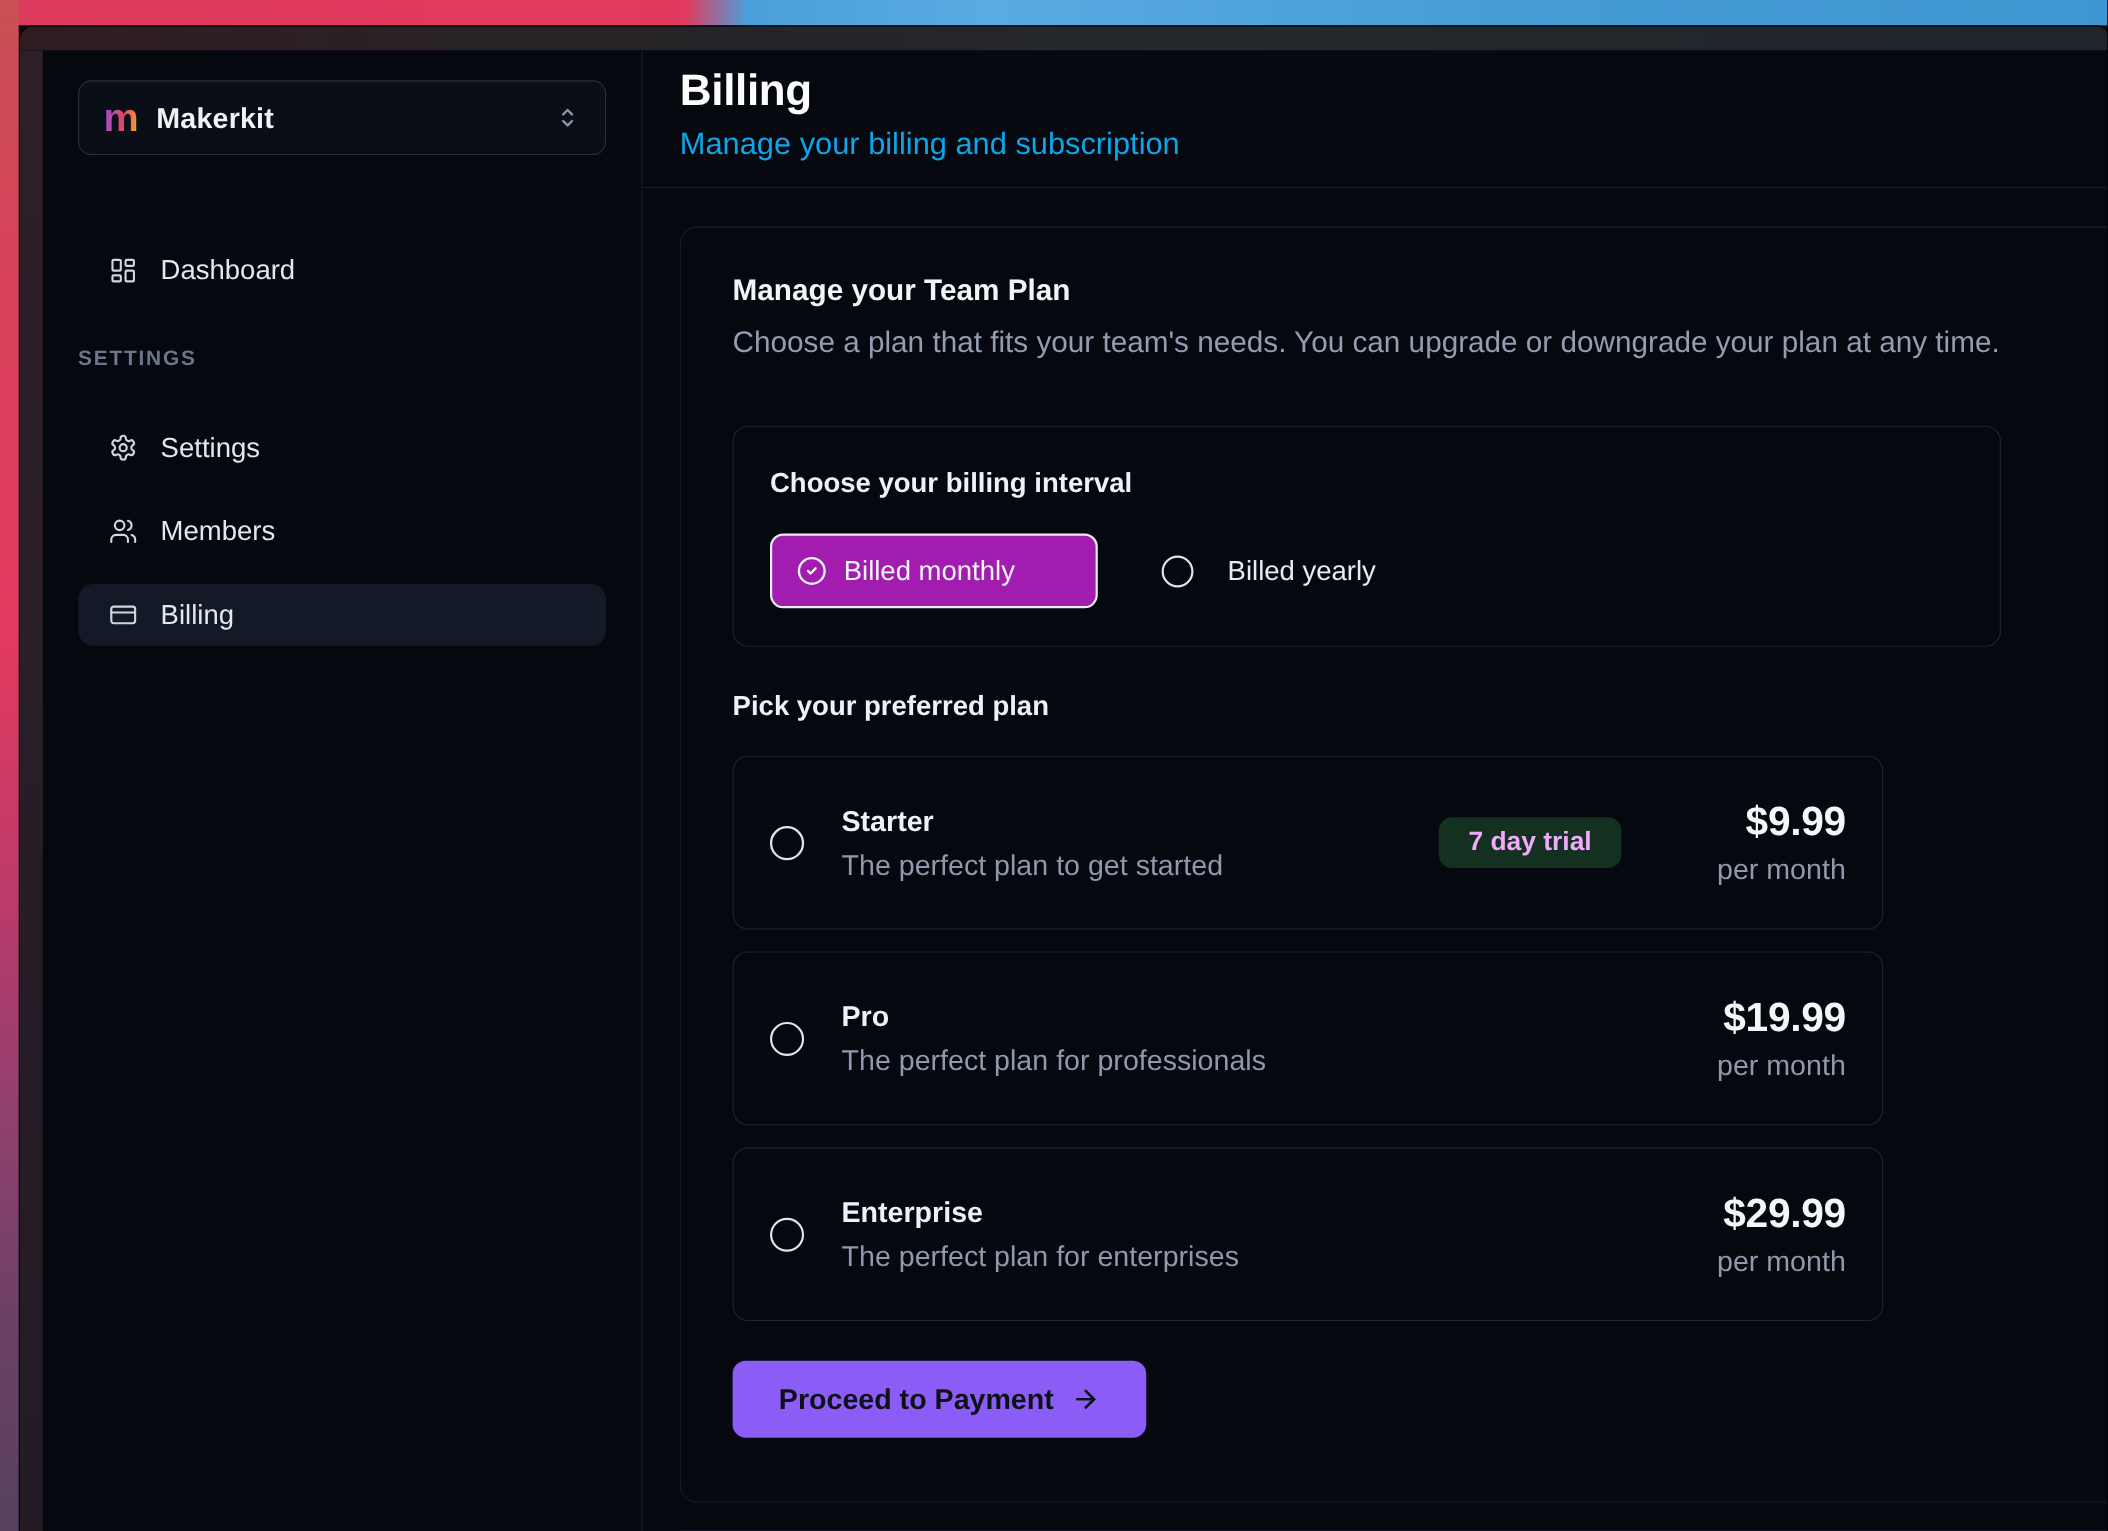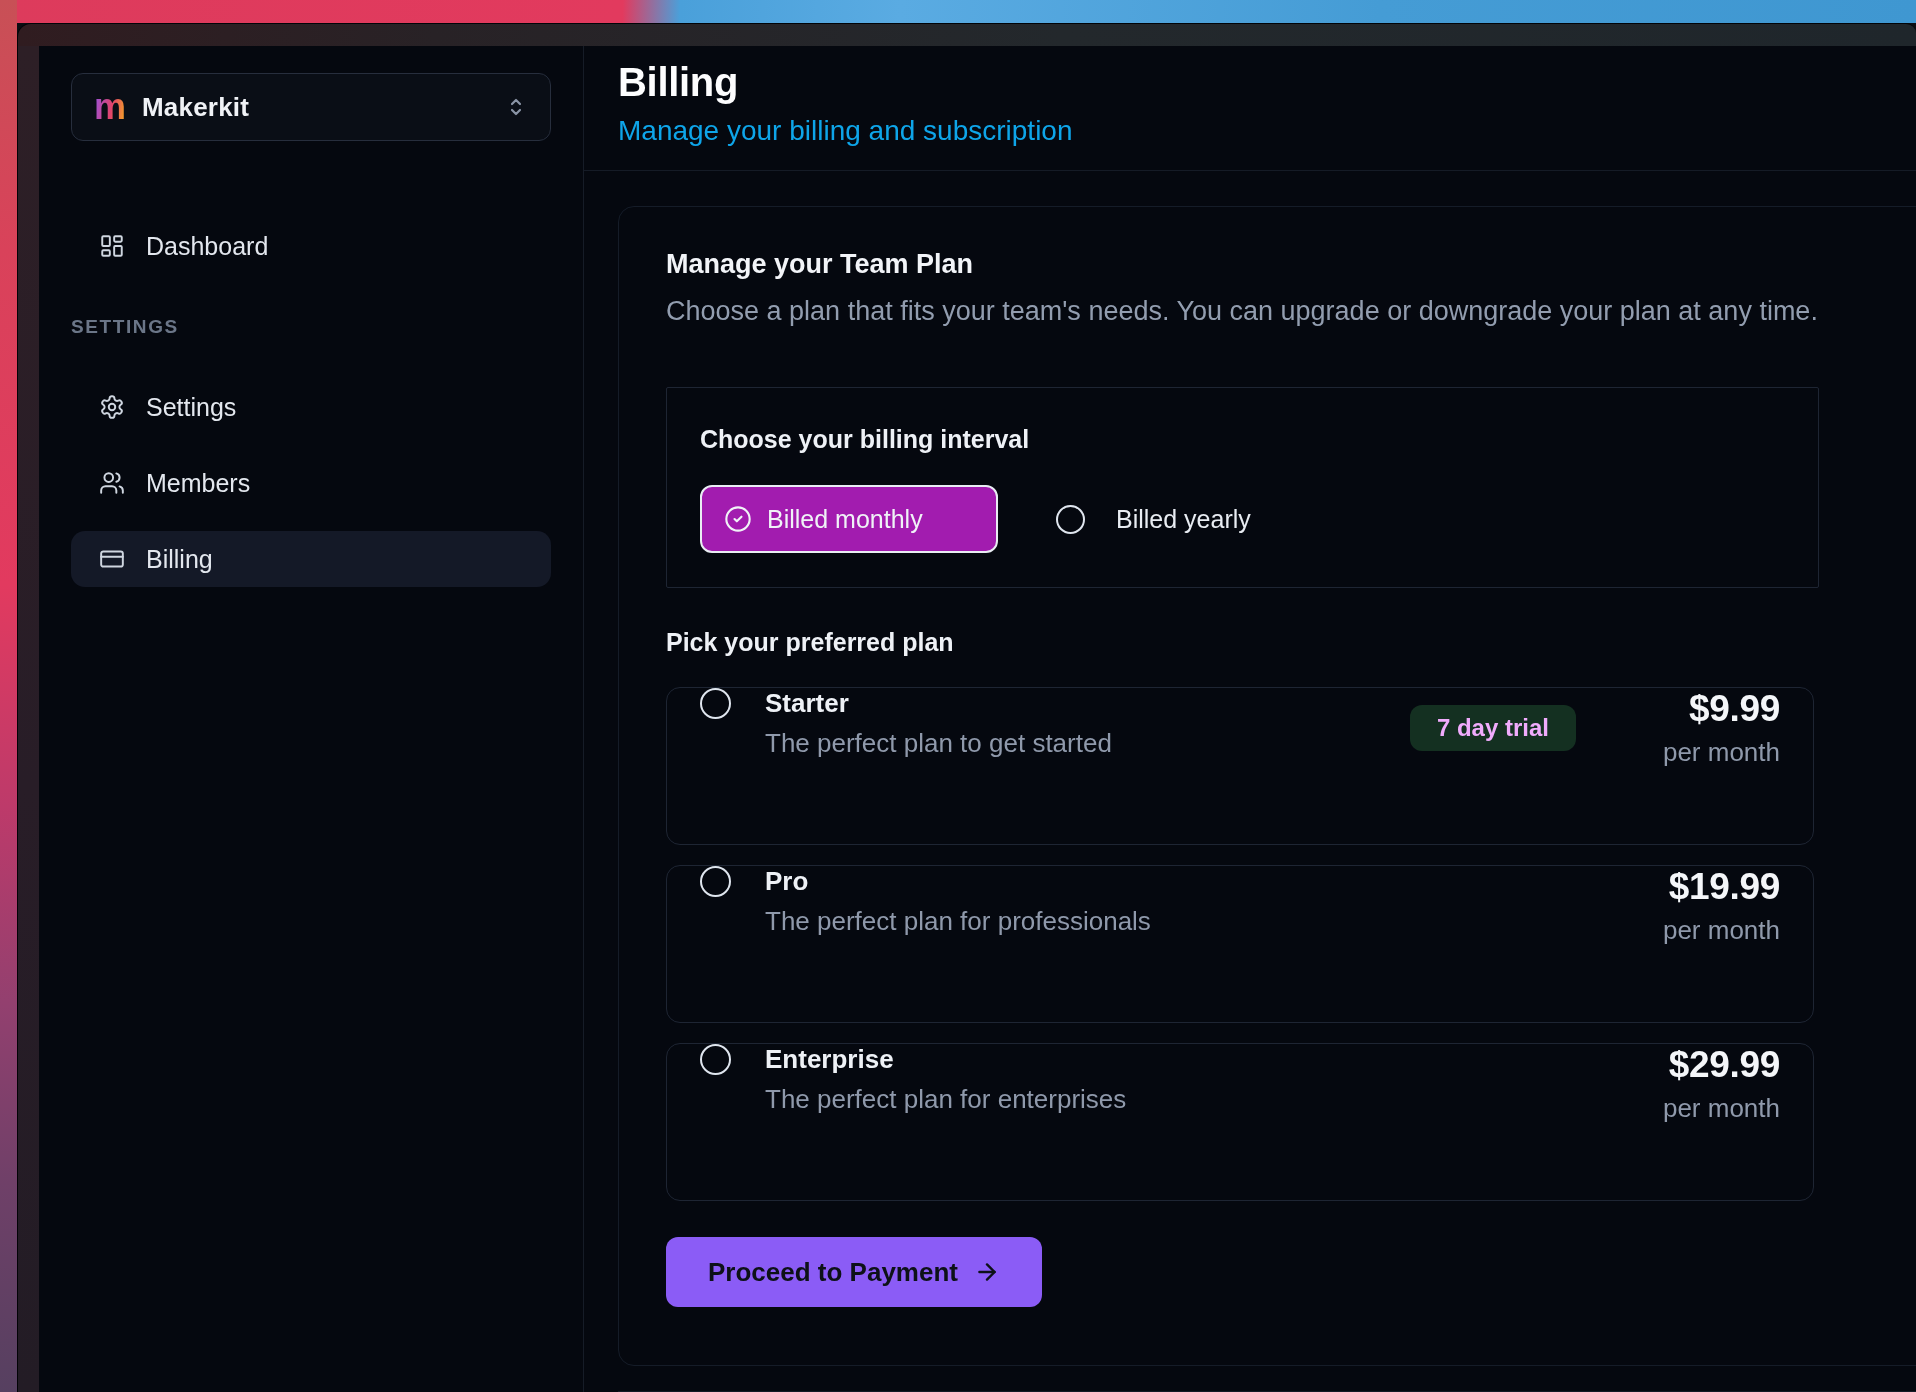--- a/index.html
+++ b/index.html
@@ -41,33 +41,33 @@
   
   .main{flex:1;position:relative;overflow:hidden;}
   .main h1{margin:0;padding:14px 0 0 34px;font-size:40px;font-weight:700;color:#fdfdfe;letter-spacing:-.3px;}
   .subtitle{padding:10px 0 0 34px;font-size:28px;color:#0ea5e9;}
   .header-divider{position:absolute;left:0;right:0;top:124px;border-top:1px solid #151b26;}
   .card{position:absolute;left:34px;top:160px;right:-26px;height:1160px;box-sizing:border-box;
     border:1px solid #151c28;border-radius:16px;overflow:hidden;padding:42px 0 0 47px;}
   .card h2{margin:0;font-size:27px;font-weight:700;color:#f2f4f8;}
   .card-desc{margin:16px 0 0 0;font-size:27px;color:#929daf;white-space:nowrap;}
   .interval-box{margin-top:60px;width:1153px;height:201px;box-sizing:border-box;
-    border:1px solid #1e2533;border-radius:2px;padding:37px 33px 0 33px;}
+    border:1px solid #1e2533;border-radius:14px;padding:37px 33px 0 33px;}
   .interval-box h3{margin:0;font-size:25px;font-weight:700;color:#eef1f6;}
   .interval-options{margin-top:31px;display:flex;align-items:center;gap:58px;}
   .opt-selected{width:298px;height:68px;box-sizing:border-box;border:2px solid #e9edf3;border-radius:12px;
     background:#a21caf;display:flex;align-items:center;padding:0 22px;gap:15px;cursor:pointer;
     font-size:25px;color:#f0f3f7;}
   .opt-plain{display:flex;align-items:center;gap:31px;font-size:25px;color:#e8ecf2;cursor:pointer;}
   .ring{width:29px;height:29px;border:2px solid #dfe5ee;border-radius:50%;box-sizing:border-box;}
   .ck{display:flex;color:#f0f3f7;}
   .pick{margin:40px 0 0 0;font-size:25px;font-weight:700;color:#eef1f6;}
   .plans{margin-top:30px;}
-  .plan-row{width:1148px;height:158px;box-sizing:border-box;border:1px solid #1e2533;border-radius:14px;
-    display:flex;align-items:flex-start;padding:0 33px;margin-bottom:20px;cursor:pointer;}
+  .plan-row{width:1046px;height:158px;box-sizing:border-box;border:1px solid #1e2533;border-radius:14px;
+    display:flex;align-items:center;padding:0 33px;margin-bottom:20px;cursor:pointer;}
   .plan-row .ring{width:31px;height:31px;flex:0 0 31px;}
   .plan-info{margin-left:34px;}
   .plan-name{font-size:26px;font-weight:700;color:#eef1f6;}
   .plan-desc{margin-top:9px;font-size:26px;color:#8f99ab;}
   .plan-right{margin-left:auto;display:flex;align-items:center;gap:54px;}
   .trial-badge{background:#143021;color:#f0abfc;font-size:24px;font-weight:700;
     padding:9px 27px;border-radius:12px;}
   .price-block{text-align:right;min-width:150px;}
   .price{font-size:37px;font-weight:700;color:#f4f6f9;letter-spacing:-.3px;}
   .period{margin-top:7px;font-size:26px;color:#8f99ab;}

